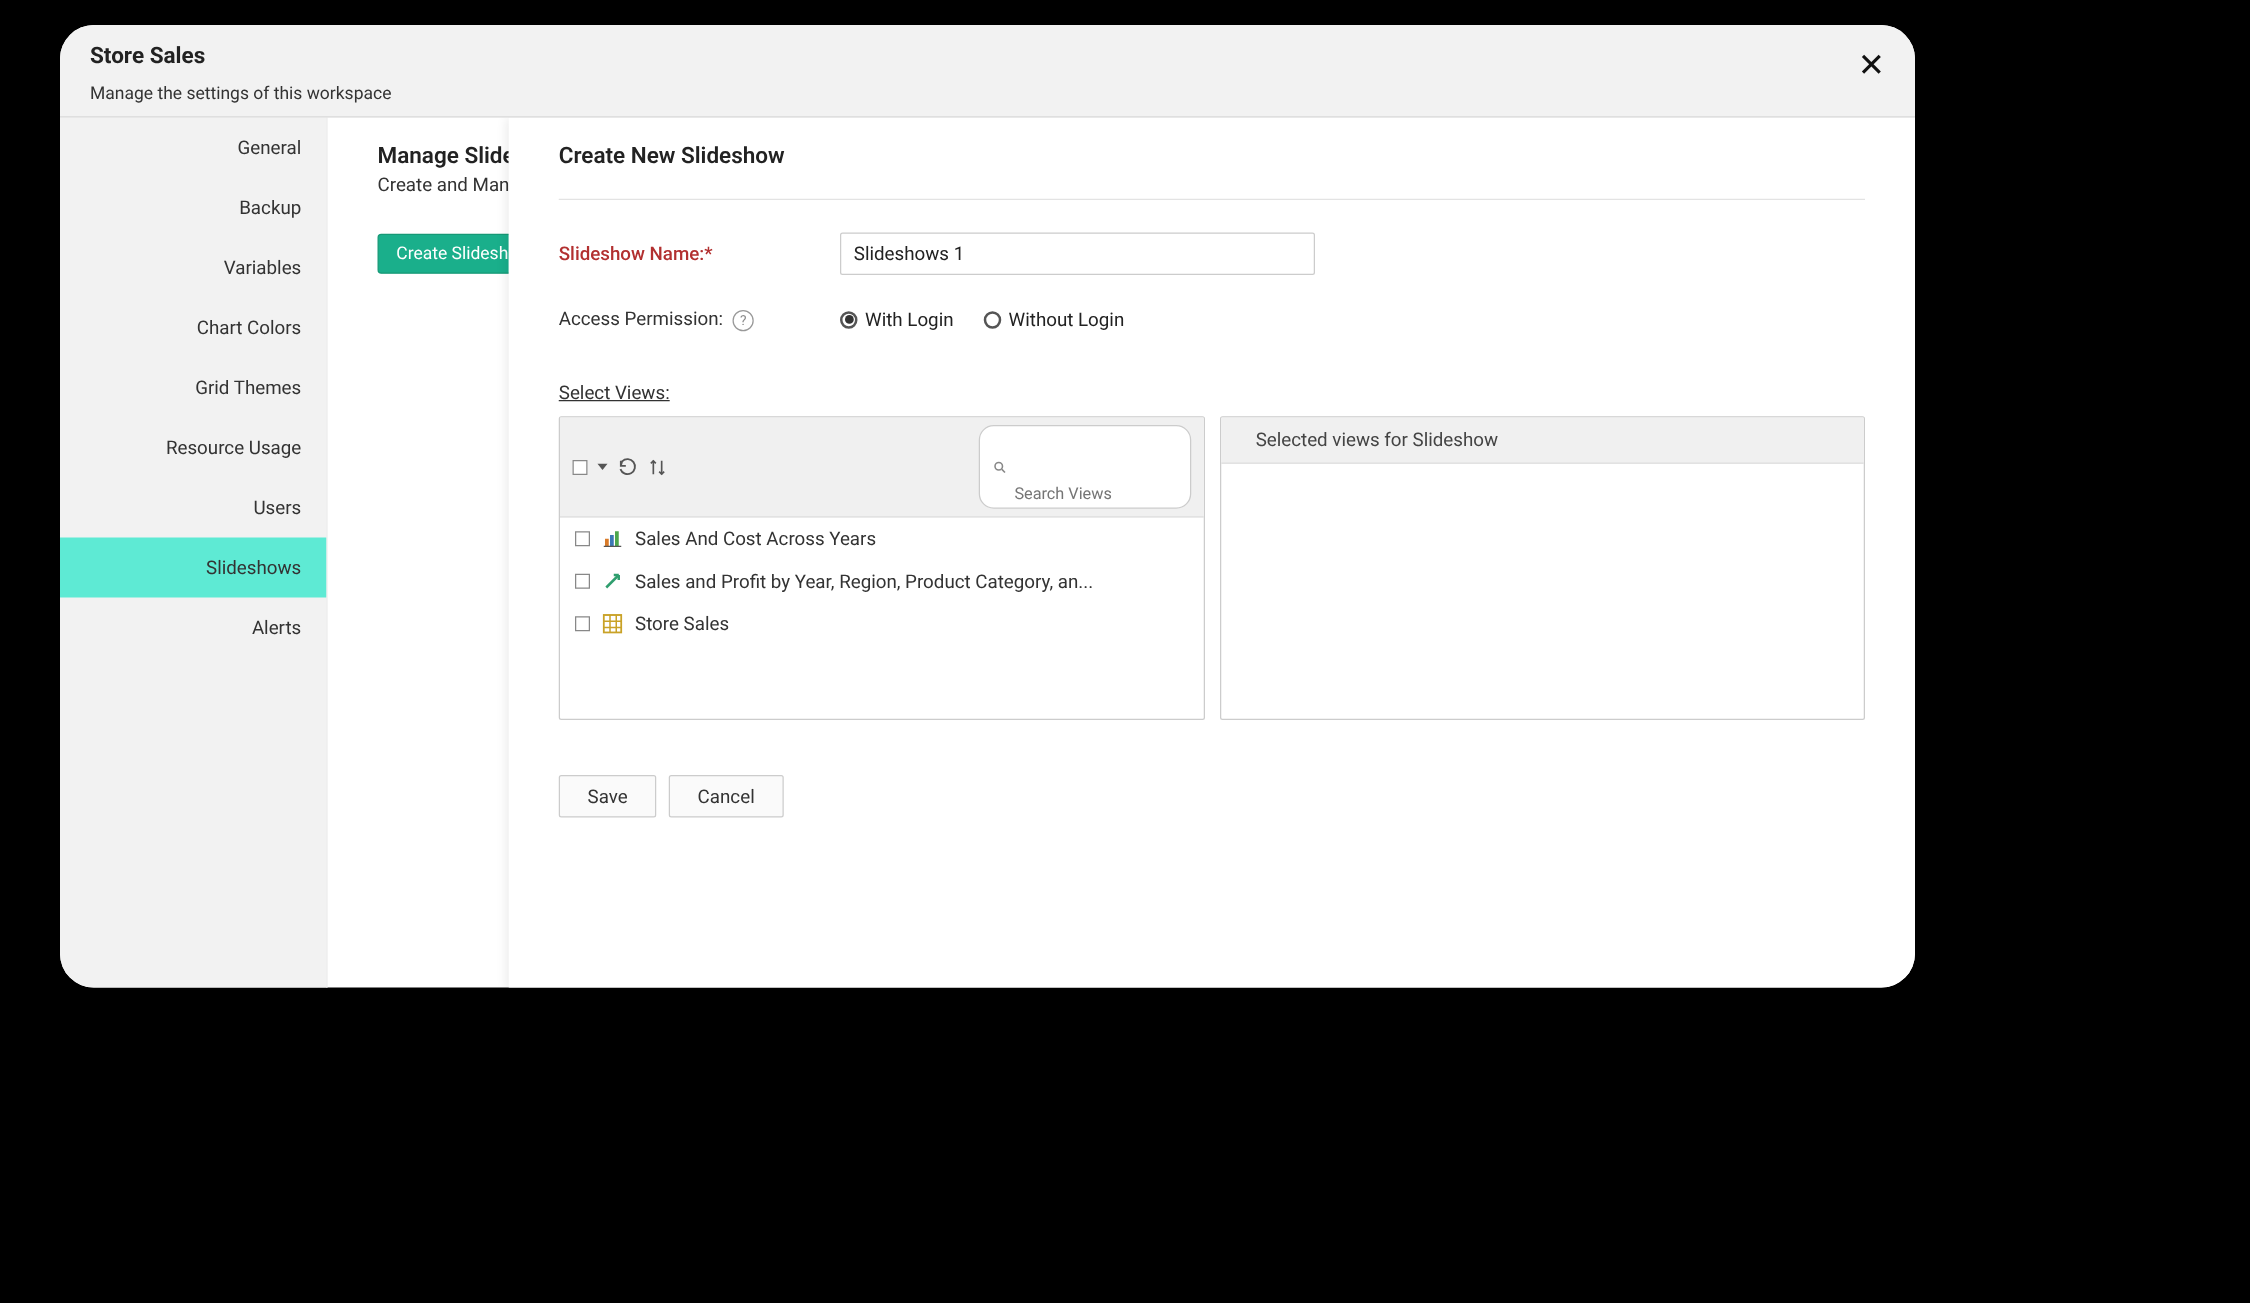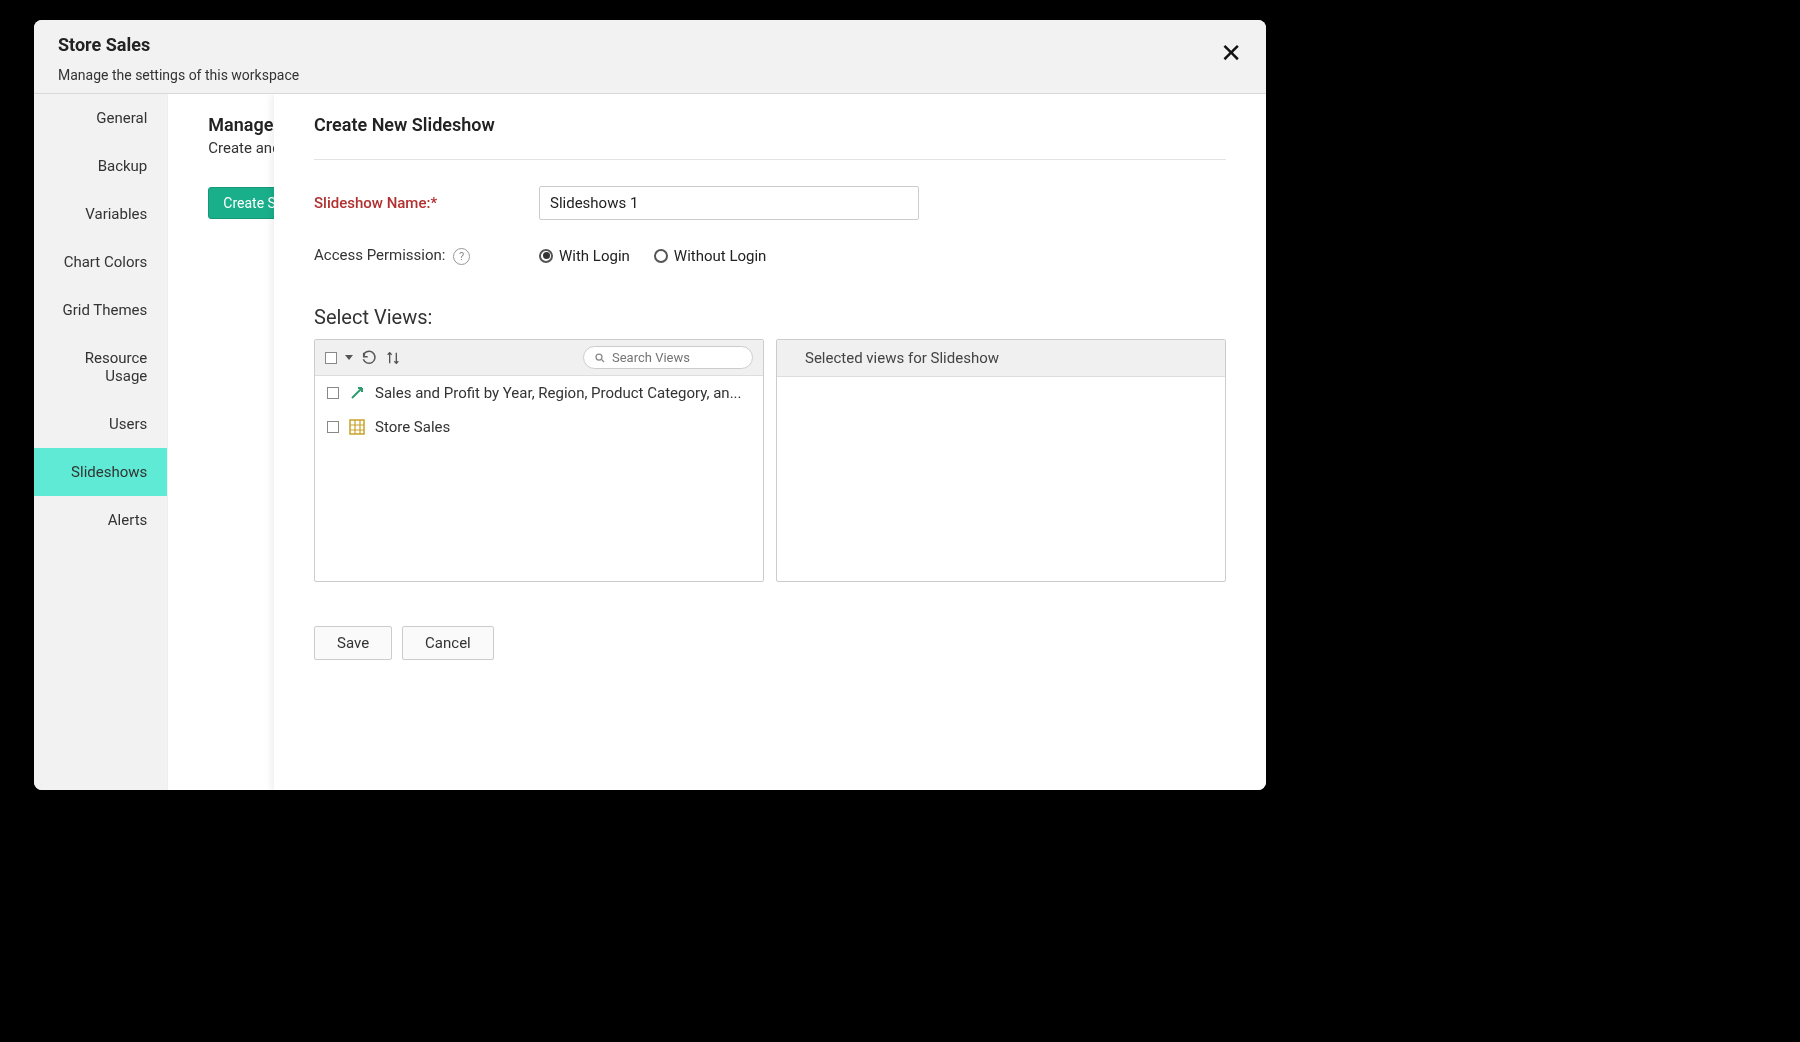--- a/index.html
+++ b/index.html
@@ -1,17 +1,17 @@
 <!DOCTYPE html>
 <html><head>
   <meta charset="utf-8">
   <style>
     * { margin: 0; padding: 0; box-sizing: border-box; font-family: -apple-system, BlinkMacSystemFont, "Segoe UI", Roboto, Helvetica, Arial, sans-serif; }
     body { background: #000; width: 1800px; height: 1042px; position: relative; }
-    .outer-shell { position: absolute; left: 34px; top: 20px; width: 1232px; height: 770px; background: #fff; border-radius: 8px; box-shadow: 0 8px 40px rgba(0,0,0,0.5); overflow: hidden; }
+    .outer-shell { position: absolute; left: 48px; top: 20px; width: 1484px; height: 770px; background: #fff; border-radius: 27px; box-shadow: 0 8px 40px rgba(0,0,0,0.5); overflow: hidden; }
     .header-bar { background: #f2f2f2; padding: 14px 24px 10px 24px; border-bottom: 1px solid #d9d9d9; position: relative; }
     .header-title { font-size: 18px; font-weight: 700; color: #222; }
     .header-sub { font-size: 14px; color: #333; margin-top: 12px; }
     .close-x { position: absolute; right: 24px; top: 20px; font-size: 26px; color: #111; cursor: pointer; line-height: 1; }
     .body-wrap { display: flex; height: calc(100% - 72px); }
     
     .sidebar { width: 214px; background: #f2f2f2; border-right: 1px solid #eee; }
     .sidebar-item { padding: 15px 20px; font-size: 15px; color: #333; text-align: right; cursor: pointer; }
     .sidebar-item.active { background: #5eead4; }
     
@@ -24,32 +24,32 @@
     .modal-title { font-size: 18px; font-weight: 600; color: #222; padding-bottom: 24px; border-bottom: 1px solid #e3e3e3; }
     .form-row { display: flex; align-items: center; margin-top: 26px; }
     .form-label { width: 225px; font-size: 15px; color: #b23030; font-weight: 500; }
     .form-label.dark { color: #333; font-weight: 400; }
     .text-input { width: 380px; padding: 7px 10px; border: 1px solid #ccc; border-radius: 2px; font-size: 15px; color: #222; }
     .help-circle { display: inline-flex; width: 17px; height: 17px; border: 1px solid #999; border-radius: 50%; align-items: center; justify-content: center; font-size: 11px; color: #888; margin-left: 4px; }
     .radio-group { display: flex; gap: 24px; }
     .radio-opt { display: flex; align-items: center; gap: 6px; font-size: 15px; color: #222; cursor: pointer; }
     .radio-dot { width: 14px; height: 14px; border: 2px solid #555; border-radius: 50%; display: inline-flex; align-items: center; justify-content: center; }
     .radio-dot.checked::after { content: ""; width: 7px; height: 7px; background: #333; border-radius: 50%; }
-    .select-views-label { font-size: 20px; color: #333; margin-top: 40px; }
+    .select-views-label { font-size: 15px; color: #333; margin-top: 40px; text-decoration: underline; }
     .panes { display: flex; gap: 12px; margin-top: 10px; }
     .pane { border: 1px solid #ccc; border-radius: 2px; height: 243px; }
     .pane-left { flex: 1; min-width: 450px; }
     .pane-right { flex: 1; min-width: 450px; }
     .pane-head { background: #f0f0f0; border-bottom: 1px solid #ddd; padding: 6px 10px; display: flex; align-items: center; gap: 8px; position: relative; }
     .pane-head.right-head { padding: 9px 28px; font-size: 15px; color: #444; }
     .checkbox-square { width: 12px; height: 12px; border: 1px solid #888; background: #fff; }
     .caret-down { width: 0; height: 0; border-left: 4px solid transparent; border-right: 4px solid transparent; border-top: 5px solid #555; display: inline-block; }
     .icon-refresh, .icon-sort { width: 16px; height: 16px; color: #555; }
     .search-box { margin-left: auto; background: #fff; border: 1px solid #ccc; border-radius: 12px; padding: 3px 10px; display: flex; align-items: center; gap: 6px; width: 170px; }
-    .search-box input { border: none; outline: none; font-size: 13px; color: #ec4899; width: 130px; }
+    .search-box input { border: none; outline: none; font-size: 13px; color: #ec4899; width: 130px; margin-top: 44px; }
     .search-icon { width: 12px; height: 12px; color: #888; }
     .view-row { display: flex; align-items: center; gap: 10px; padding: 8px 12px; font-size: 15px; color: #333; }
     .view-row .checkbox-square { flex-shrink: 0; }
     .view-text { white-space: nowrap; overflow: hidden; text-overflow: ellipsis; }
     .view-icon { width: 16px; height: 16px; flex-shrink: 0; }
     .btn-row { margin-top: 44px; display: flex; gap: 10px; }
     .btn { padding: 7px 22px; border: 1px solid #ccc; background: #fafafa; font-size: 15px; color: #333; border-radius: 2px; cursor: pointer; }
     svg { display: block; }
   </style>
 </head>
@@ -128,20 +128,30 @@
               </svg>
             <div class="search-box">
               <svg class="search-icon" viewBox="0 0 24 24" fill="none" stroke="currentColor" stroke-width="2.5">
                   <circle cx="10" cy="10" r="6"></circle>
                   <path d="M20 20l-5-5"></path>
                 </svg>
               <input type="text" placeholder="Search Views" style="">
             </div>
           </div>
 
+          <div class="view-row">
+            <span class="checkbox-square"></span>
+            <svg class="view-icon" viewBox="0 0 16 16">
+                <rect x="2" y="8" width="3" height="6" fill="#d97b29"></rect>
+                <rect x="6" y="5" width="3" height="9" fill="#3b78b5"></rect>
+                <rect x="10" y="2" width="3" height="12" fill="#4ca64c"></rect>
+                <path d="M1 14h14" stroke="#555" stroke-width="1"></path>
+              </svg>
+            <span class="view-text">Sales And Cost Across Years</span>
+          </div>
 
           <div class="view-row">
             <span class="checkbox-square"></span>
             <svg class="view-icon" viewBox="0 0 16 16">
                 <path d="M3 13 L13 3" stroke="#2f9e6e" stroke-width="2"></path>
                 <path d="M13 3 L9 3 M13 3 L13 7" stroke="#2f9e6e" stroke-width="2"></path>
               </svg>
             <span class="view-text">Sales and Profit by Year, Region, Product Category, an...</span>
           </div>
 

